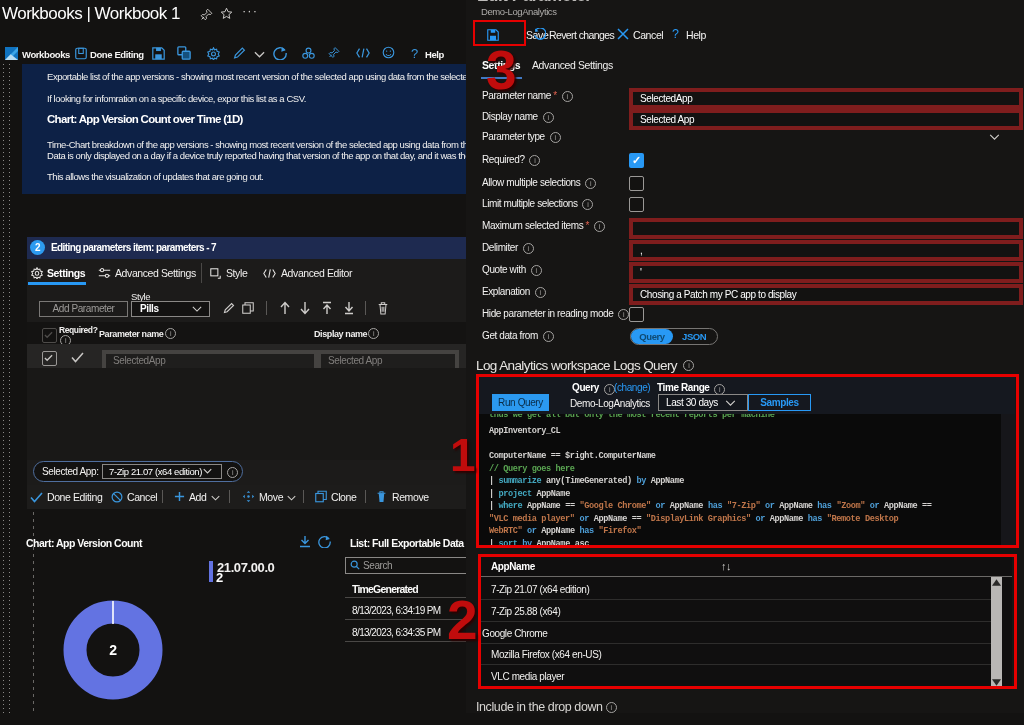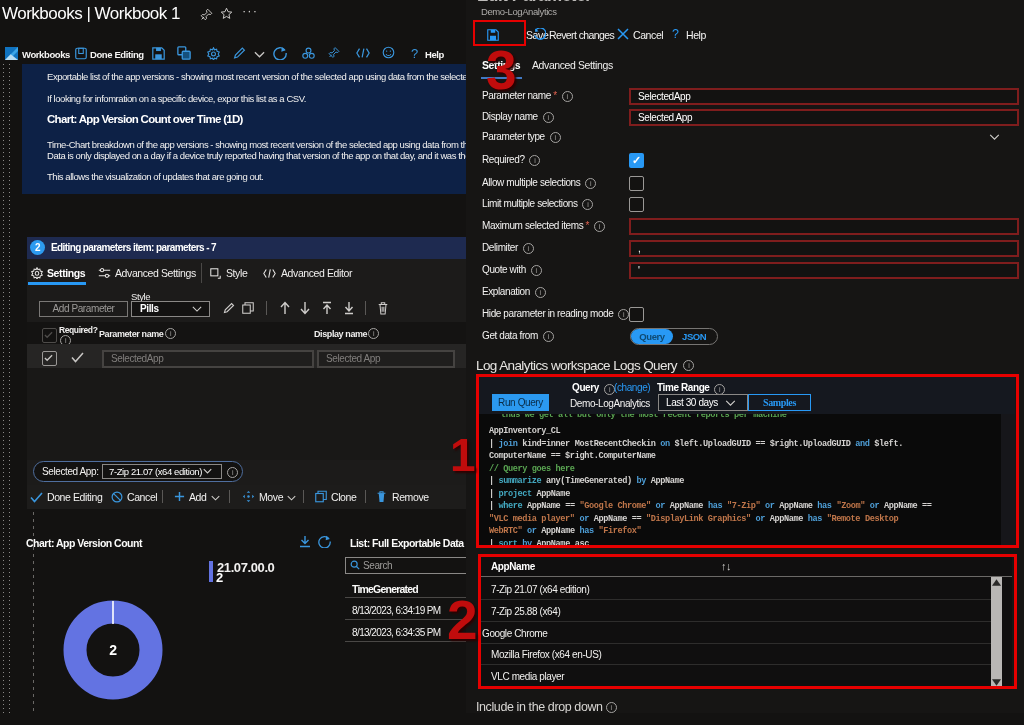--- a/index.html
+++ b/index.html
@@ -5,21 +5,21 @@
   html,body{margin:0;padding:0;}
   body{width:1024px;height:725px;overflow:hidden;background:#131211;
        font-family:"Liberation Sans",sans-serif;letter-spacing:-0.4px;}
   .a{position:absolute;}
   #root{position:relative;width:1024px;height:713px;overflow:hidden;}
   #left{position:absolute;left:0;top:0;width:466px;height:725px;overflow:hidden;background:#131211;}
   #right{position:absolute;left:466px;top:0;width:558px;height:725px;overflow:hidden;background:#161514;}
   .info{display:inline-block;width:9px;height:9px;border:1px solid #a5a3a1;border-radius:50%;
         font-size:7px;line-height:9px;text-align:center;color:#a5a3a1;font-style:normal;}
   .lbl{color:#f3f2f1;font-size:10px;}
-  .inp{position:absolute;background:#131211;border:2px solid #7f1d1d;color:#fff;font-size:10px;
+  .inp{position:absolute;background:#131211;border:4px solid #7f1d1d;color:#fff;font-size:10px;
        line-height:14px;padding:0 7px;}
   .cb{position:absolute;width:13px;height:13px;border:1px solid #9a9896;border-radius:2px;background:#131211;}
   .cbon{position:absolute;width:15px;height:15px;border-radius:2px;background:#2899f5;color:#fff;
         font-size:11px;line-height:15px;text-align:center;font-weight:bold;}
   .redbox{position:absolute;border:3px solid #e60000;}
   .rednum{position:absolute;color:#c00c0c;font-weight:bold;text-shadow:2px 2px 2px #2d0202;}
   .mono{font-family:"Liberation Mono",monospace;font-weight:bold;font-size:8.6px;white-space:pre;}
   .kb{color:#4e9fd8;}
   .kt{color:#43a8c0;}
   .st{color:#c0764a;}
@@ -311,20 +311,21 @@
     <div class="cb" style="left:163px;top:176px;"></div>
     <div class="a lbl" style="left:16px;top:198px;">Limit multiple selections &nbsp;<i class="info">i</i></div>
     <div class="cb" style="left:163px;top:197px;"></div>
     <div class="a lbl" style="left:16px;top:220px;">Maximum selected items <span style="color:#e0614f;">*</span>&nbsp; <i class="info">i</i></div>
     <div class="inp" style="left:163px;top:218px;width:372px;height:13px;line-height:13px;"></div>
     <div class="a lbl" style="left:16px;top:242px;">Delimiter &nbsp;<i class="info">i</i></div>
     <div class="inp" style="left:163px;top:240px;width:372px;height:13px;line-height:13px;">,</div>
     <div class="a lbl" style="left:16px;top:264px;">Quote with &nbsp;<i class="info">i</i></div>
     <div class="inp" style="left:163px;top:262px;width:372px;height:13px;line-height:13px;">'</div>
     <div class="a lbl" style="left:16px;top:286px;">Explanation &nbsp;<i class="info">i</i></div>
+    <div class="inp" style="left:163px;top:284px;width:372px;height:13px;line-height:13px;">Chosing a Patch my PC app to display</div>
     <div class="a lbl" style="left:16px;top:308px;">Hide parameter in reading mode &nbsp;<i class="info">i</i></div>
     <div class="cb" style="left:163px;top:307px;"></div>
     <div class="a lbl" style="left:16px;top:330px;">Get data from &nbsp;<i class="info">i</i></div>
     <div class="a" style="left:164px;top:328px;width:86px;height:15px;border:1px solid #777573;border-radius:9px;"></div>
     <div class="a" style="left:165px;top:329px;width:42px;height:15px;border-radius:8px;background:#2899f5;color:#0e4a73;font-size:9.5px;font-weight:bold;text-align:center;line-height:15px;">Query</div>
     <div class="a" style="left:216px;top:331px;font-size:9.5px;font-weight:bold;color:#2899f5;">JSON</div>
 
     <div class="a" style="left:10px;top:358px;font-size:13.5px;letter-spacing:-0.6px;color:#e6e4e1;">Log Analytics workspace Logs Query &nbsp;<i class="info" style="vertical-align:2px;">i</i></div>
 
     <div class="a" style="left:13px;top:377px;width:536px;height:37px;background:#15181f;"></div>
@@ -332,26 +333,25 @@
     <i class="a info" style="left:138px;top:384px;">i</i>
     <div class="a" style="left:148px;top:382px;font-size:10px;color:#2899f5;">(change)</div>
     <div class="a" style="left:191px;top:382px;font-size:10px;font-weight:bold;color:#fff;">Time Range</div>
     <i class="a info" style="left:248px;top:384px;">i</i>
     <div class="a" style="left:26px;top:394px;width:57px;height:17px;background:#2b99f0;color:#0a2c47;font-size:10px;text-align:center;line-height:17px;">Run Query</div>
     <div class="a" style="left:104px;top:398px;font-size:10px;color:#f2f1f0;">Demo-LogAnalytics</div>
     <div class="a" style="left:192px;top:394px;width:81px;height:15px;border:1px solid #8a8886;background:#13161c;color:#fff;font-size:10px;line-height:15px;padding-left:7px;">Last 30 days</div>
     <svg class="a" style="left:259px;top:400px;" width="11" height="6" viewBox="0 0 12 7">
         <path d="M1 1 L6 6 L11 1" fill="none" stroke="#d0cecb" stroke-width="1.3"></path>
       </svg>
-    <div class="a" style="left:282px;top:394px;width:61px;height:15px;border:1px solid #2899f5;color:#2899f5;font-size:10px;font-weight:bold;text-align:center;line-height:15px;font-family:Liberation Serif, serif;">Samples</div>
+    <div class="a" style="left:282px;top:394px;width:61px;height:15px;border:1px solid #2899f5;color:#2899f5;font-size:10px;font-weight:bold;text-align:center;line-height:15px;">Samples</div>
     <div class="a" style="left:13px;top:414px;width:536px;height:131px;background:#0a0a0a;overflow:hidden;">
         <div class="a" style="left:522px;top:0;width:14px;height:131px;background:#16161a;"></div>
-      <div class="a mono cm" style="left:10px;top:-4px;margin-left:12px;">thus we get all but only the most recent reports per machine</div>
+      <div class="a mono cm" style="left:10px;top:-4px;">thus we get all but only the most recent reports per machine</div>
       <div class="a mono" style="left:10px;top:12px;color:#d4d2d0;">AppInventory_CL</div>
-      <div class="a mono" style="left:10px;top:24.5px;color:#d4d2d0;">| <span class="kb">join</span> kind=inner MostRecentCheckin <span class="kb">on</span> $left.UploadGUID == $right.UploadGUID <span class="kb">and</span> $left.</div>
       <div class="a mono" style="left:10px;top:37px;color:#d4d2d0;">ComputerName == $right.ComputerName</div>
       <div class="a mono cm" style="left:10px;top:49.5px;text-align:center;">// Query goes here</div>
       <div class="a mono" style="left:10px;top:62px;color:#d4d2d0;">| <span class="kt">summarize</span> any(TimeGenerated) <span class="kb">by</span> AppName</div>
       <div class="a mono" style="left:10px;top:74.5px;color:#d4d2d0;">| <span class="kt">project</span> AppName</div>
       <div class="a mono" style="left:10px;top:87px;color:#d4d2d0;">| <span class="kt">where</span> AppName == <span class="st">"Google Chrome"</span> <span class="kb">or</span> AppName <span class="kb">has</span> <span class="st">"7-Zip"</span> <span class="kb">or</span> AppName <span class="kb">has</span> <span class="st">"Zoom"</span> <span class="kb">or</span> AppName ==</div>
       <div class="a mono" style="left:10px;top:99.5px;color:#d4d2d0;"><span class="st">"VLC media player"</span> <span class="kb">or</span> AppName == <span class="st">"DisplayLink Graphics"</span> <span class="kb">or</span> AppName <span class="kb">has</span> <span class="st">"Remote Desktop</span></div>
       <div class="a mono" style="left:10px;top:112px;color:#d4d2d0;"><span class="st">WebRTC"</span> <span class="kb">or</span> AppName <span class="kb">has</span> <span class="st">"Firefox"</span></div>
       <div class="a mono" style="left:10px;top:124.5px;color:#d4d2d0;">| <span class="kt">sort</span> <span class="kb">by</span> AppName asc</div>
     </div>
 

